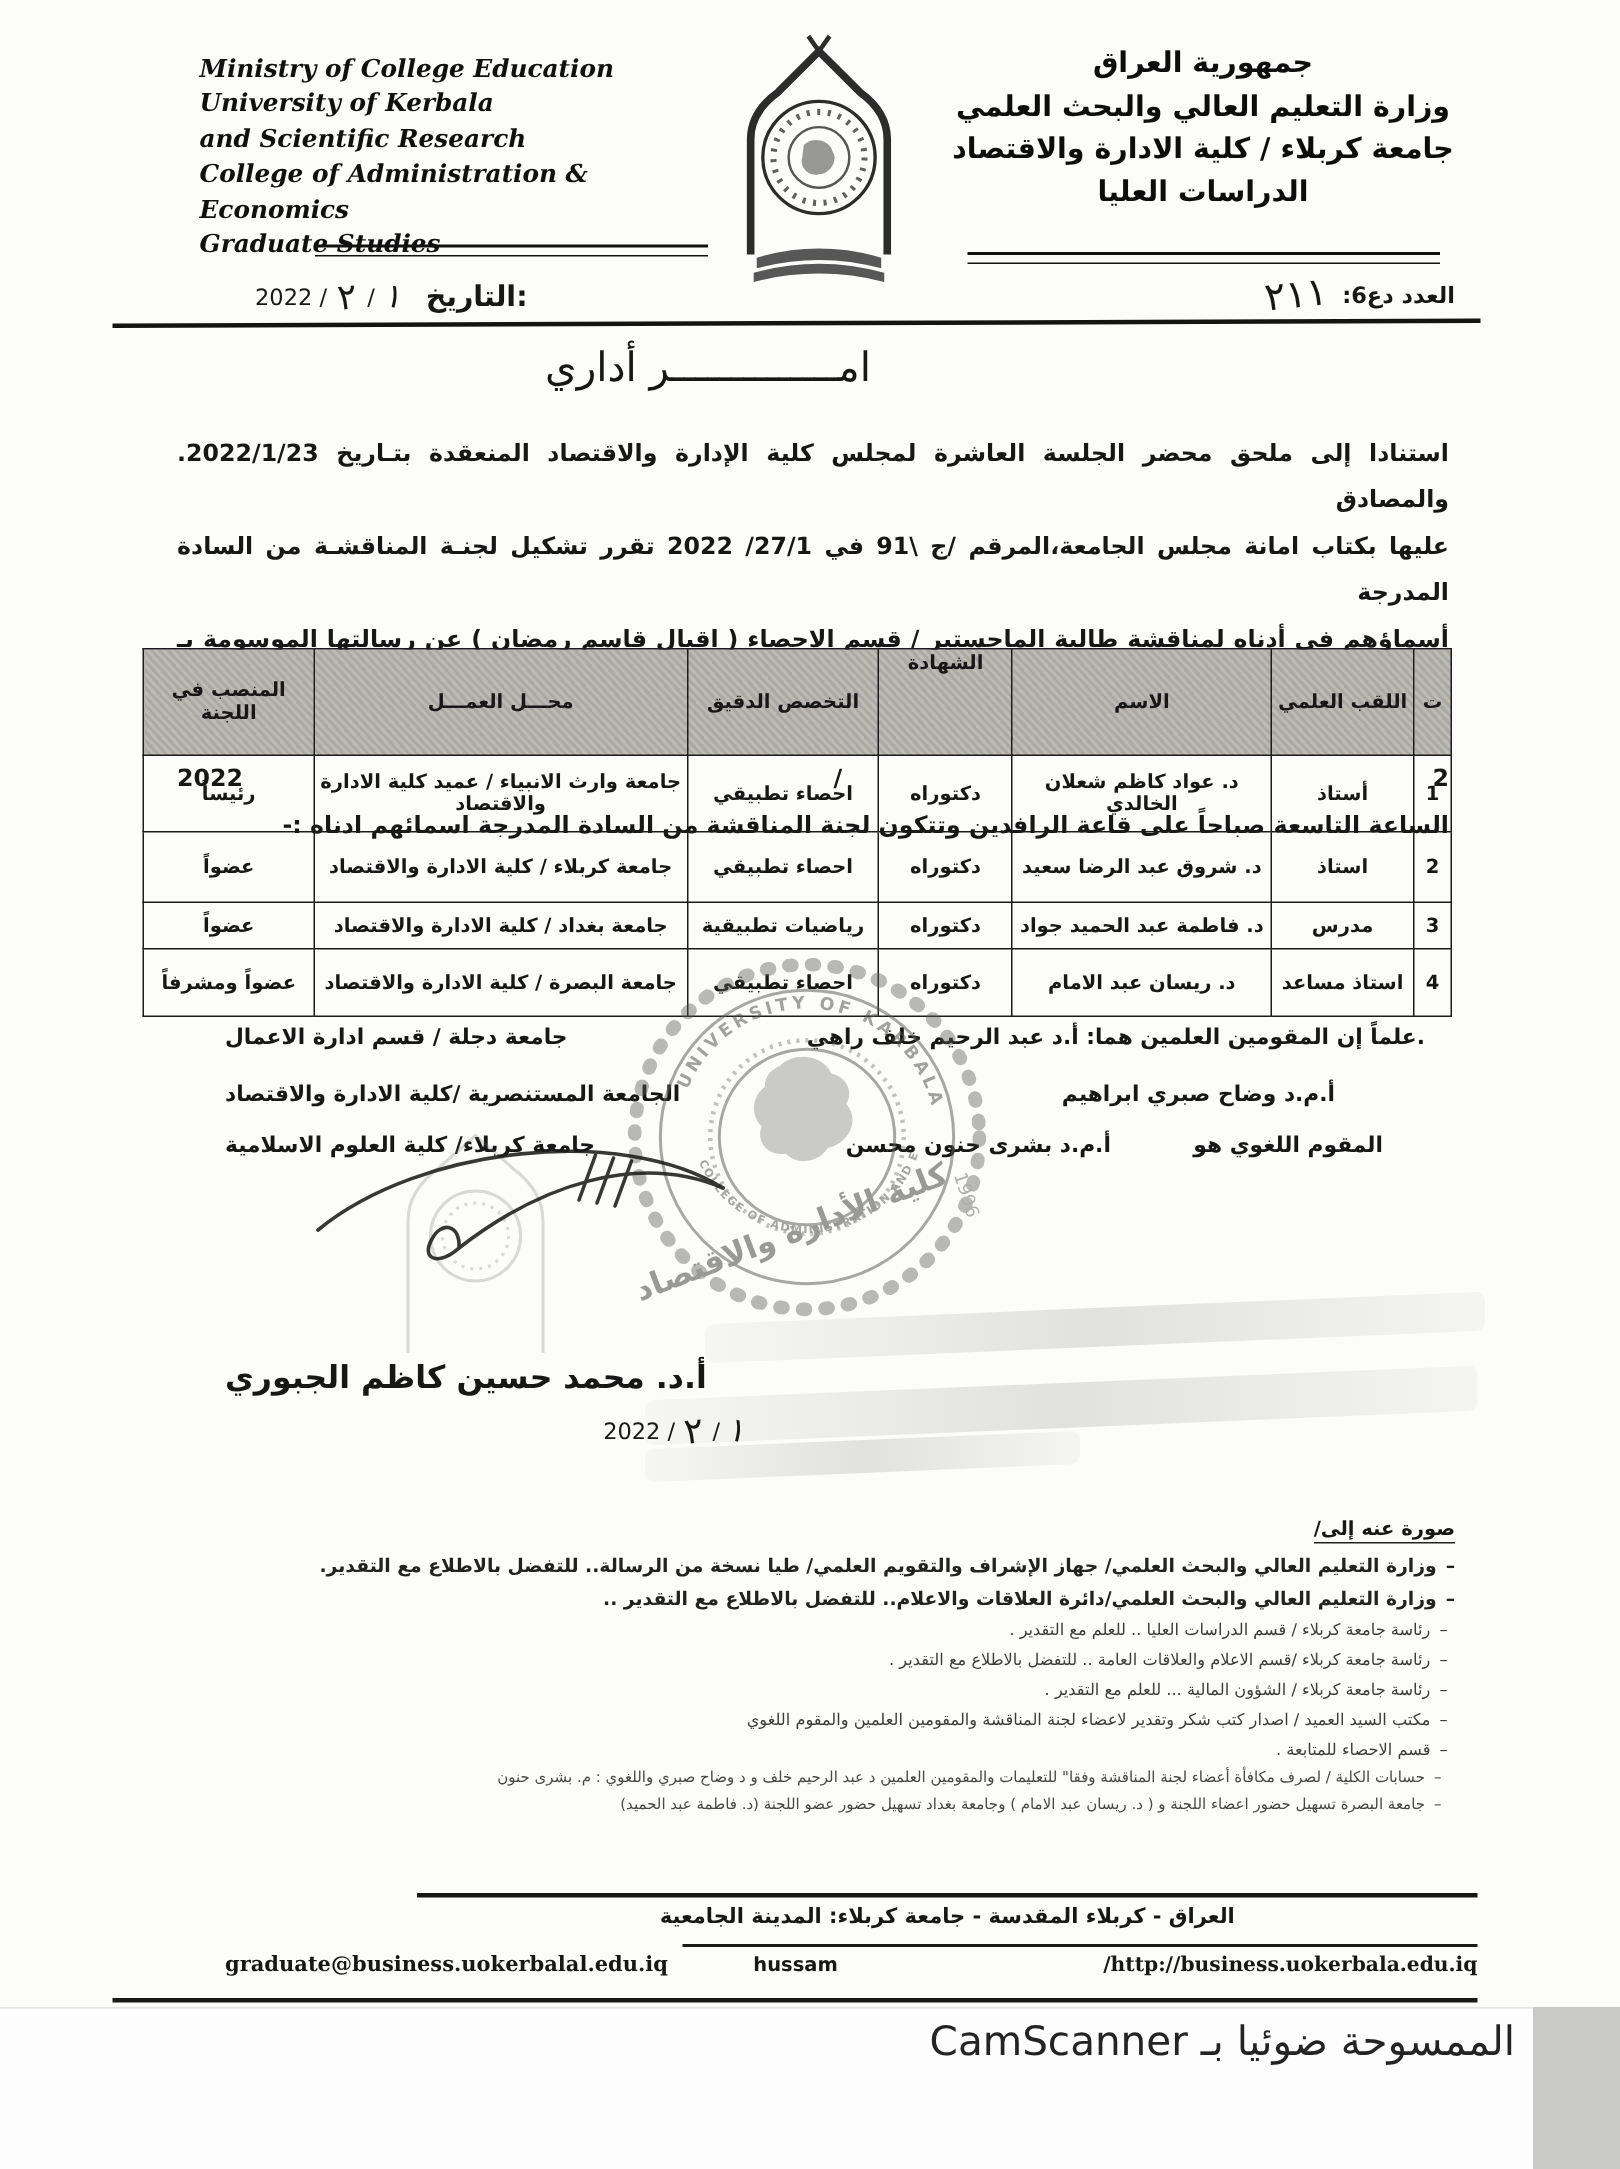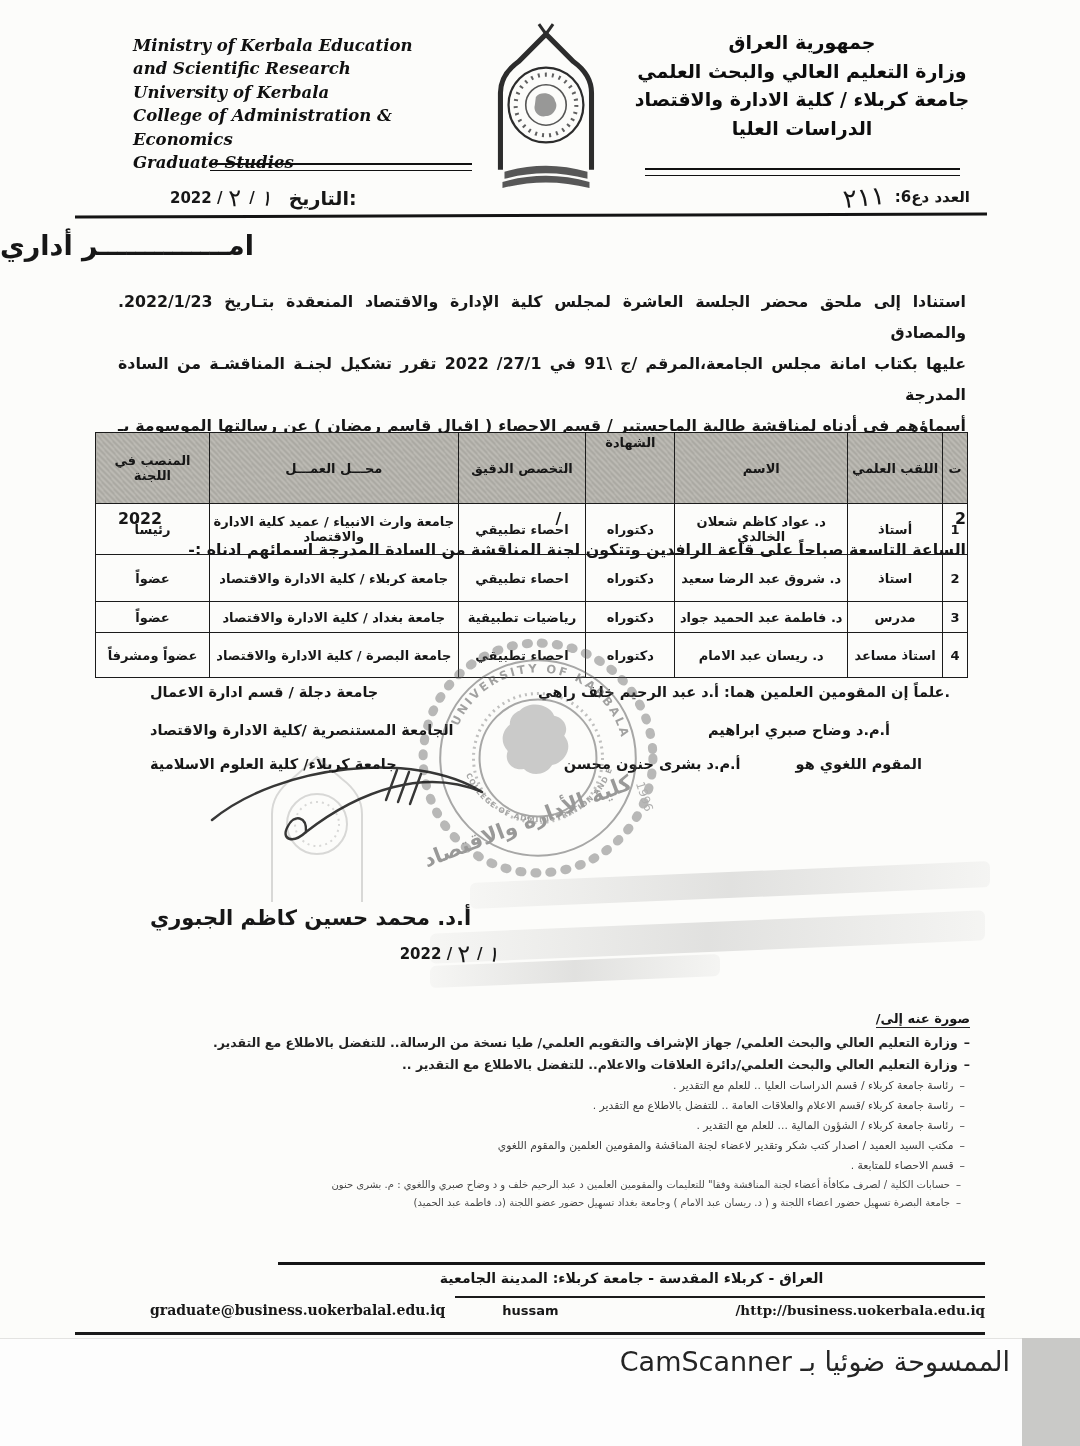--- a/index.html
+++ b/index.html
@@ -19,27 +19,27 @@
   .ar-block{left:632px;top:28px;width:340px;text-align:center;
     font-weight:700;font-size:19px;line-height:1.5;color:#0d0d0d;direction:rtl;}
   .ar-underline{left:645px;top:168px;width:315px;height:5px;
     border-top:2px solid #111;border-bottom:1px solid #111;}
   .ref-row{left:780px;top:182px;width:190px;direction:rtl;display:flex;align-items:center;gap:10px;}
   .ref-label{font-weight:700;font-size:15px;}
   .hand{font-weight:400;transform:rotate(-6deg);display:inline-block;}
   .ref-value{font-size:26px;letter-spacing:3px;}
   .date-row{left:170px;top:184px;width:300px;display:flex;direction:ltr;align-items:center;gap:7px;}
   .date-label{font-weight:700;font-size:19px;order:5;margin-left:8px;}
-  .date-year{font-weight:700;font-size:15px;}
+  .date-year{font-weight:400;font-size:15px;}
   .date-hand{font-size:24px;}
   .day-hand{transform:rotate(14deg);font-size:22px;}
   .rule-main{left:75px;top:214px;width:912px;height:3px;background:#141414;transform:rotate(-0.2deg);}
   
-  .doc-title{left:0;top:230px;width:944px;text-align:left;
-    font-size:27px;font-weight:700;direction:rtl;}
+  .doc-title{left:0;top:230px;width:944px;text-align:center;
+    font-size:27px;font-weight:400;direction:rtl;}
   .body-text{left:118px;top:286px;width:848px;direction:rtl;}
   .body-text .line{font-weight:700;font-size:15.8px;line-height:31px;
     text-align:justify;text-align-last:justify;white-space:nowrap0;}
   .body-text .line:last-child{text-align-last:right;}
   
   .cmt-table{left:95px;top:432px;width:873px;border-collapse:collapse;direction:rtl;}
   .cmt-table th,.cmt-table td{border:1.8px solid #1b1b1b;font-size:13px;
     font-weight:700;text-align:center;padding:2px 3px;vertical-align:middle;}
   .cmt-table th{height:66px;
     background-color:#b5b3ac;
@@ -89,23 +89,23 @@
   .cs-band{left:0;top:1338px;width:1080px;height:108px;background:#fdfdfd;border-top:1px solid #e3e3e1;}
   .cs-text{right:70px;top:1346px;direction:rtl;font-size:27px;color:#242424;}
   .cs-strip{right:0;top:1338px;width:58px;height:108px;background:#c9c9c7;}
 </style>
 </head>
 <body>
 
 <div id="paper">
 
   <div class="abs en-block">
-    <div>Ministry of Kerbala Education</div>
+    <div>Ministry of College Education</div>
+    <div>University of Kerbala</div>
     <div>and Scientific Research</div>
-    <div>University of Kerbala</div>
     <div>College of Administration &amp; Economics</div>
     <div>Graduate Studies</div>
   </div>
   <div class="abs en-underline"></div>
 
   <div class="abs logo-wrap">
     <svg viewBox="0 0 150 170" width="152" height="172">
       <g fill="none" stroke="#2c2c2c">
         <path d="M28,148 V72 Q28,54 46,41 L73,14 L100,41 Q118,54 118,72 V148" stroke-width="5"></path>
         <path d="M73,14 L66,4 M73,14 L80,4" stroke-width="3"></path>

